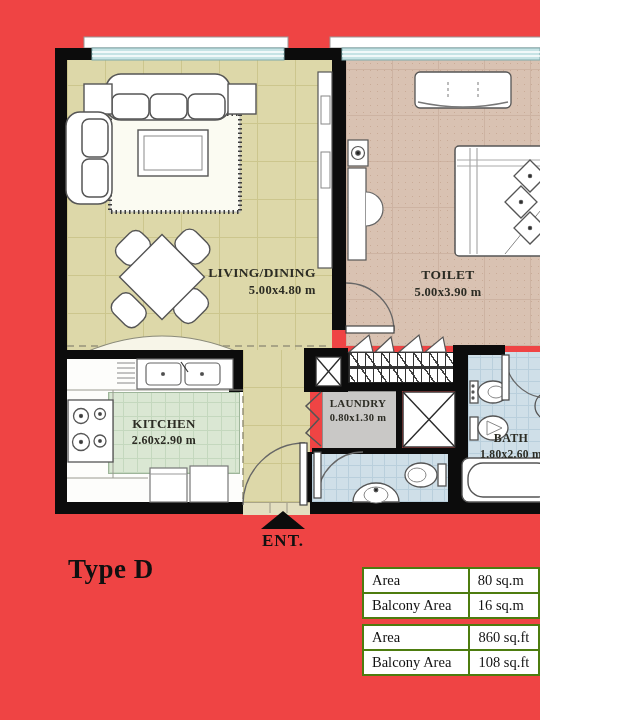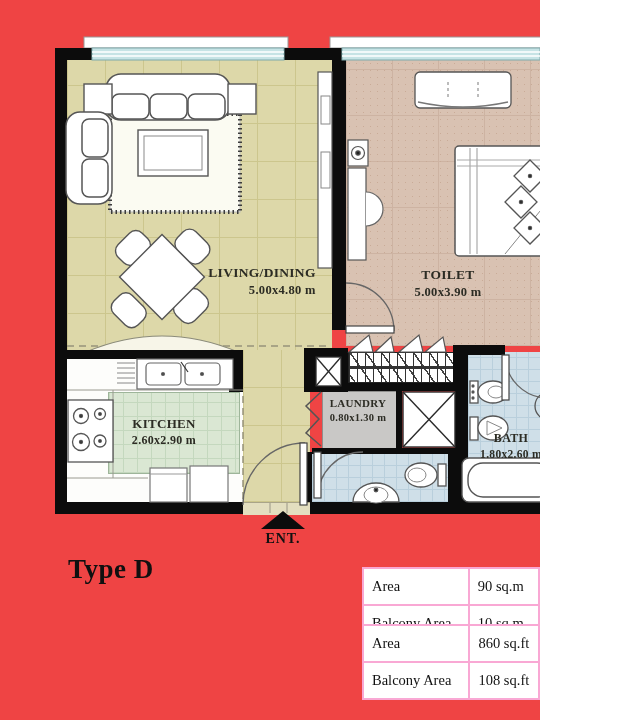--- a/index.html
+++ b/index.html
@@ -46,26 +46,26 @@
   
   .room-label{transform:translateX(-50%);text-align:center;color:#2c2c24;font-weight:700;
     letter-spacing:.3px;line-height:1.3;white-space:nowrap;}
   .room-label .dims{font-weight:700;}
   .lbl-living{left:262px;top:264px;font-size:13.5px;} .lbl-living .dims{font-size:12.5px;text-align:right;}
   .lbl-bedroom{left:448px;top:266px;font-size:13.5px;} .lbl-bedroom .dims{font-size:12.5px;}
   .lbl-kitchen{left:164px;top:416px;font-size:13px;} .lbl-kitchen .dims{font-size:12px;}
   .lbl-laundry{left:358px;top:396px;font-size:11px;line-height:1.35;} .lbl-laundry .dims{font-size:10.5px;}
   .lbl-toilet{left:386px;top:452px;font-size:11.5px;line-height:1.25;} .lbl-toilet .dims{font-size:11px;}
   .lbl-bath{left:511px;top:431px;font-size:12px;line-height:1.3;} .lbl-bath .dims{font-size:11.5px;}
-  .lbl-ent{left:283px;top:531px;font-size:14px;font-weight:700;color:#111;letter-spacing:1px;
+  .lbl-ent{left:283px;top:531px;font-size:17px;font-weight:700;color:#111;letter-spacing:1px;
     transform:translateX(-50%);}
   .plan-title{left:68px;top:554px;font-size:27px;font-weight:800;color:#101010;letter-spacing:.5px;}
   
   .area-table{border-collapse:collapse;background:#fff;color:#111;font-size:14.5px;}
-  .area-table td{border:2px solid #f9a8d4;height:21px;padding:7px 8px;}
+  .area-table td{border:2px solid #4d7c0f;height:21px;padding:1px 8px;}
   .area-table td.c1{width:120px;} .area-table td.c2{width:72px;}
   .tbl-1{left:362px;top:567px;} .tbl-2{left:362px;top:624px;}
 </style>
 </head>
 <body>
 
 <div class="canvas">
 
   <div class="abs floor-living"></div>
   <div class="abs floor-hall"></div>
@@ -347,25 +347,25 @@
     <div class="dims">1.80x2.60 m</div>
   </div>
 
   <div class="abs lbl-ent">ENT.</div>
   <div class="abs plan-title">Type D</div>
 
   <table class="abs area-table tbl-1">
     <tbody>
         <tr>
       <td class="c1">Area</td>
-      <td class="c2">90 sq.m</td>
+      <td class="c2">80 sq.m</td>
     </tr>
     <tr>
       <td class="c1">Balcony Area</td>
-      <td class="c2">10 sq.m</td>
+      <td class="c2">16 sq.m</td>
     </tr>
   </tbody>
     </table>
   <table class="abs area-table tbl-2">
     <tbody>
         <tr>
       <td class="c1">Area</td>
       <td class="c2">860 sq.ft</td>
     </tr>
     <tr>

